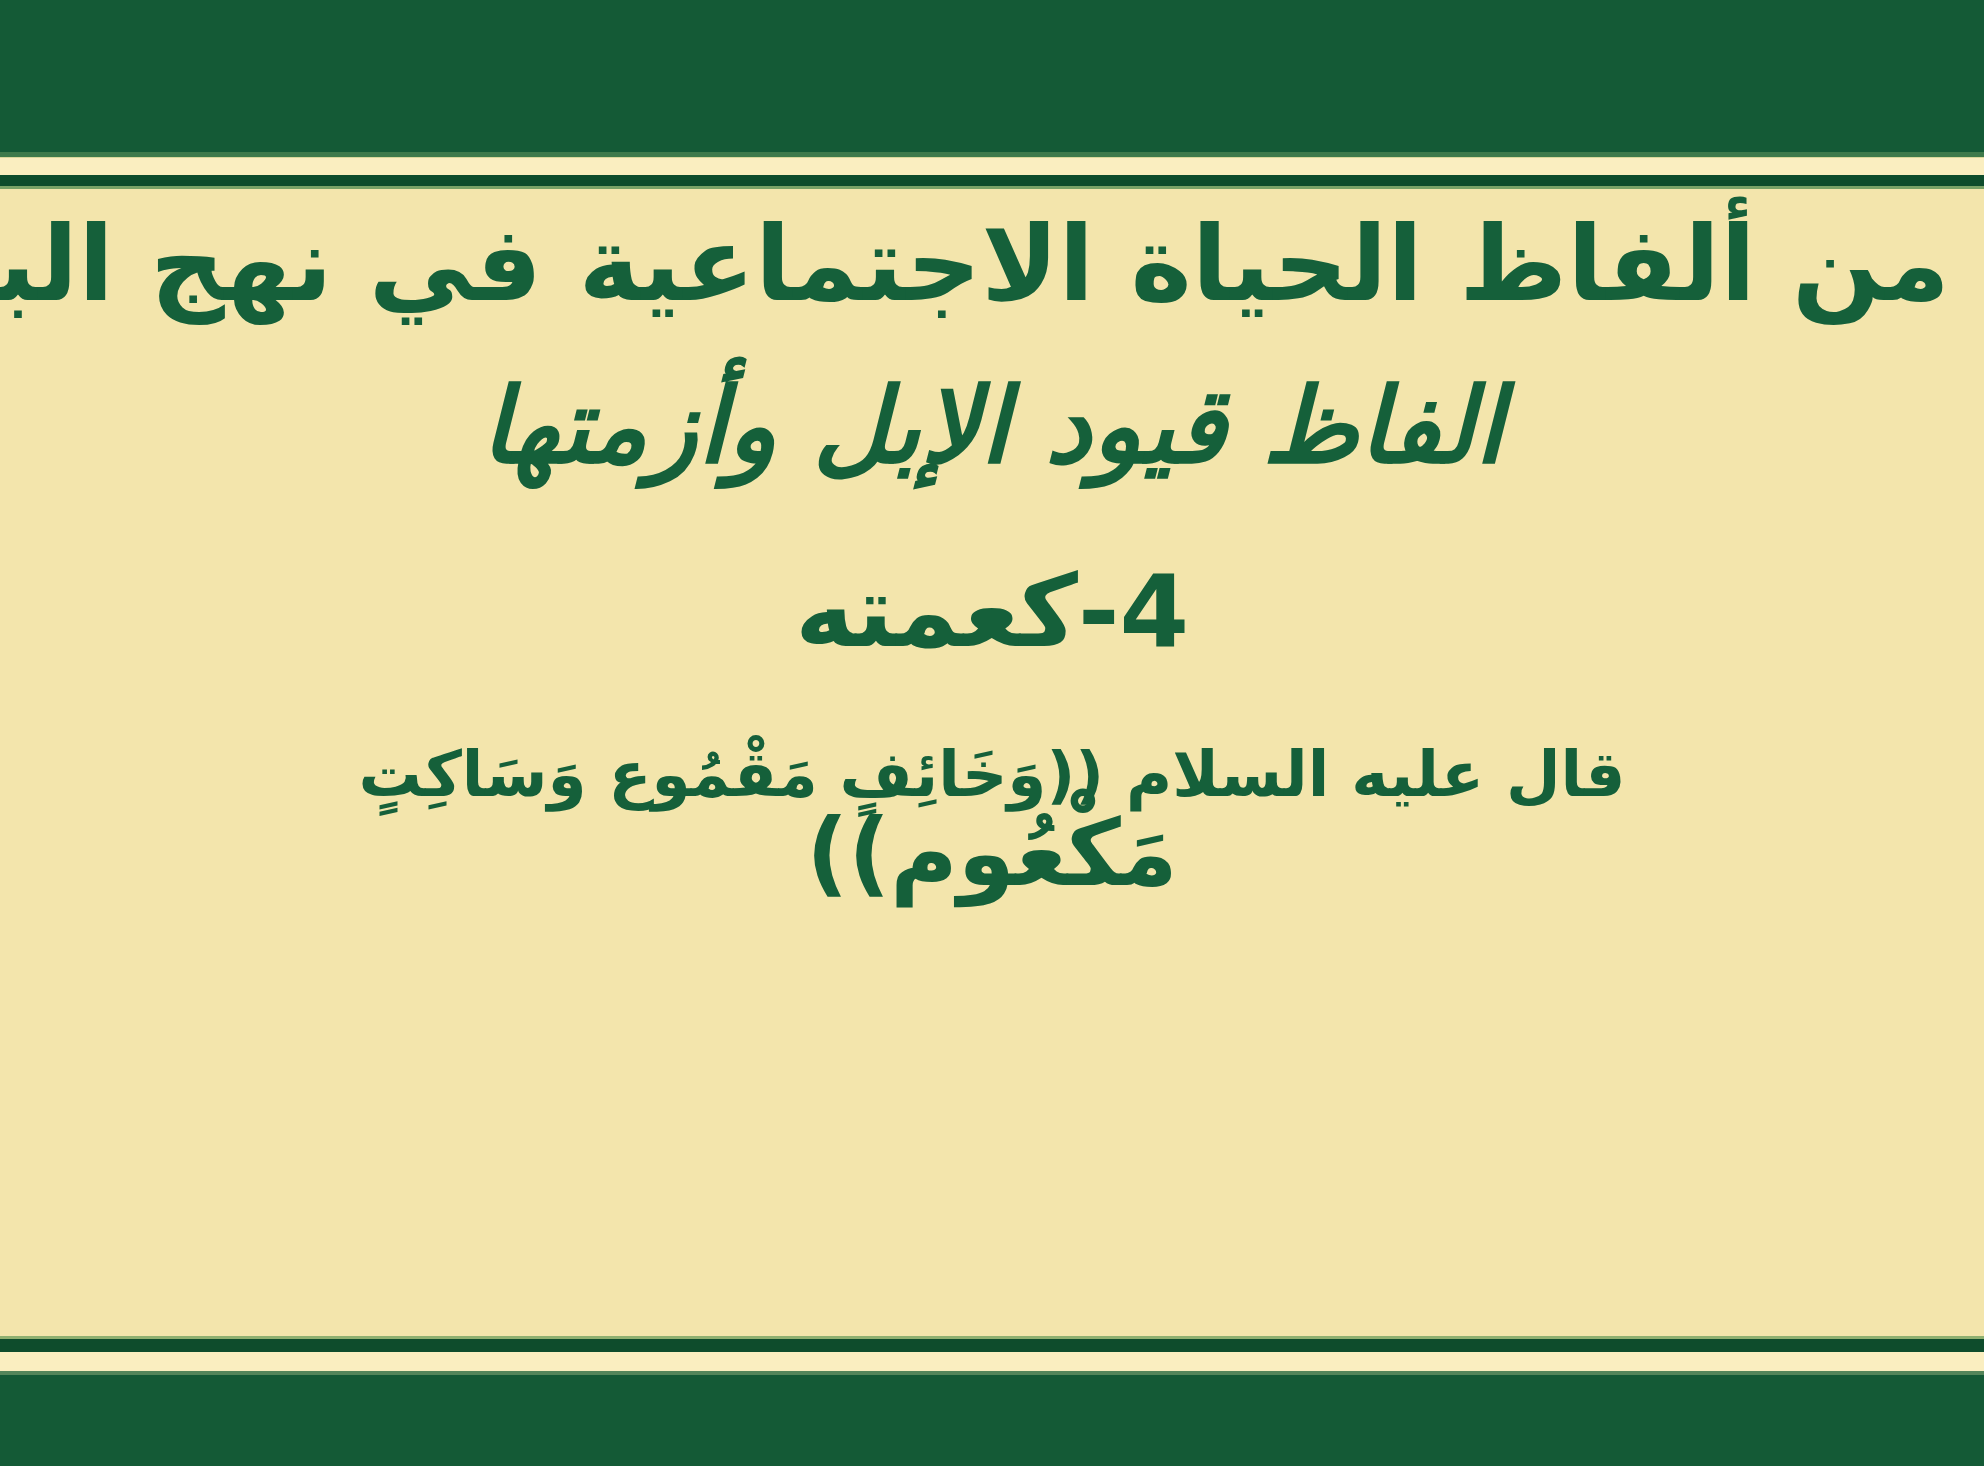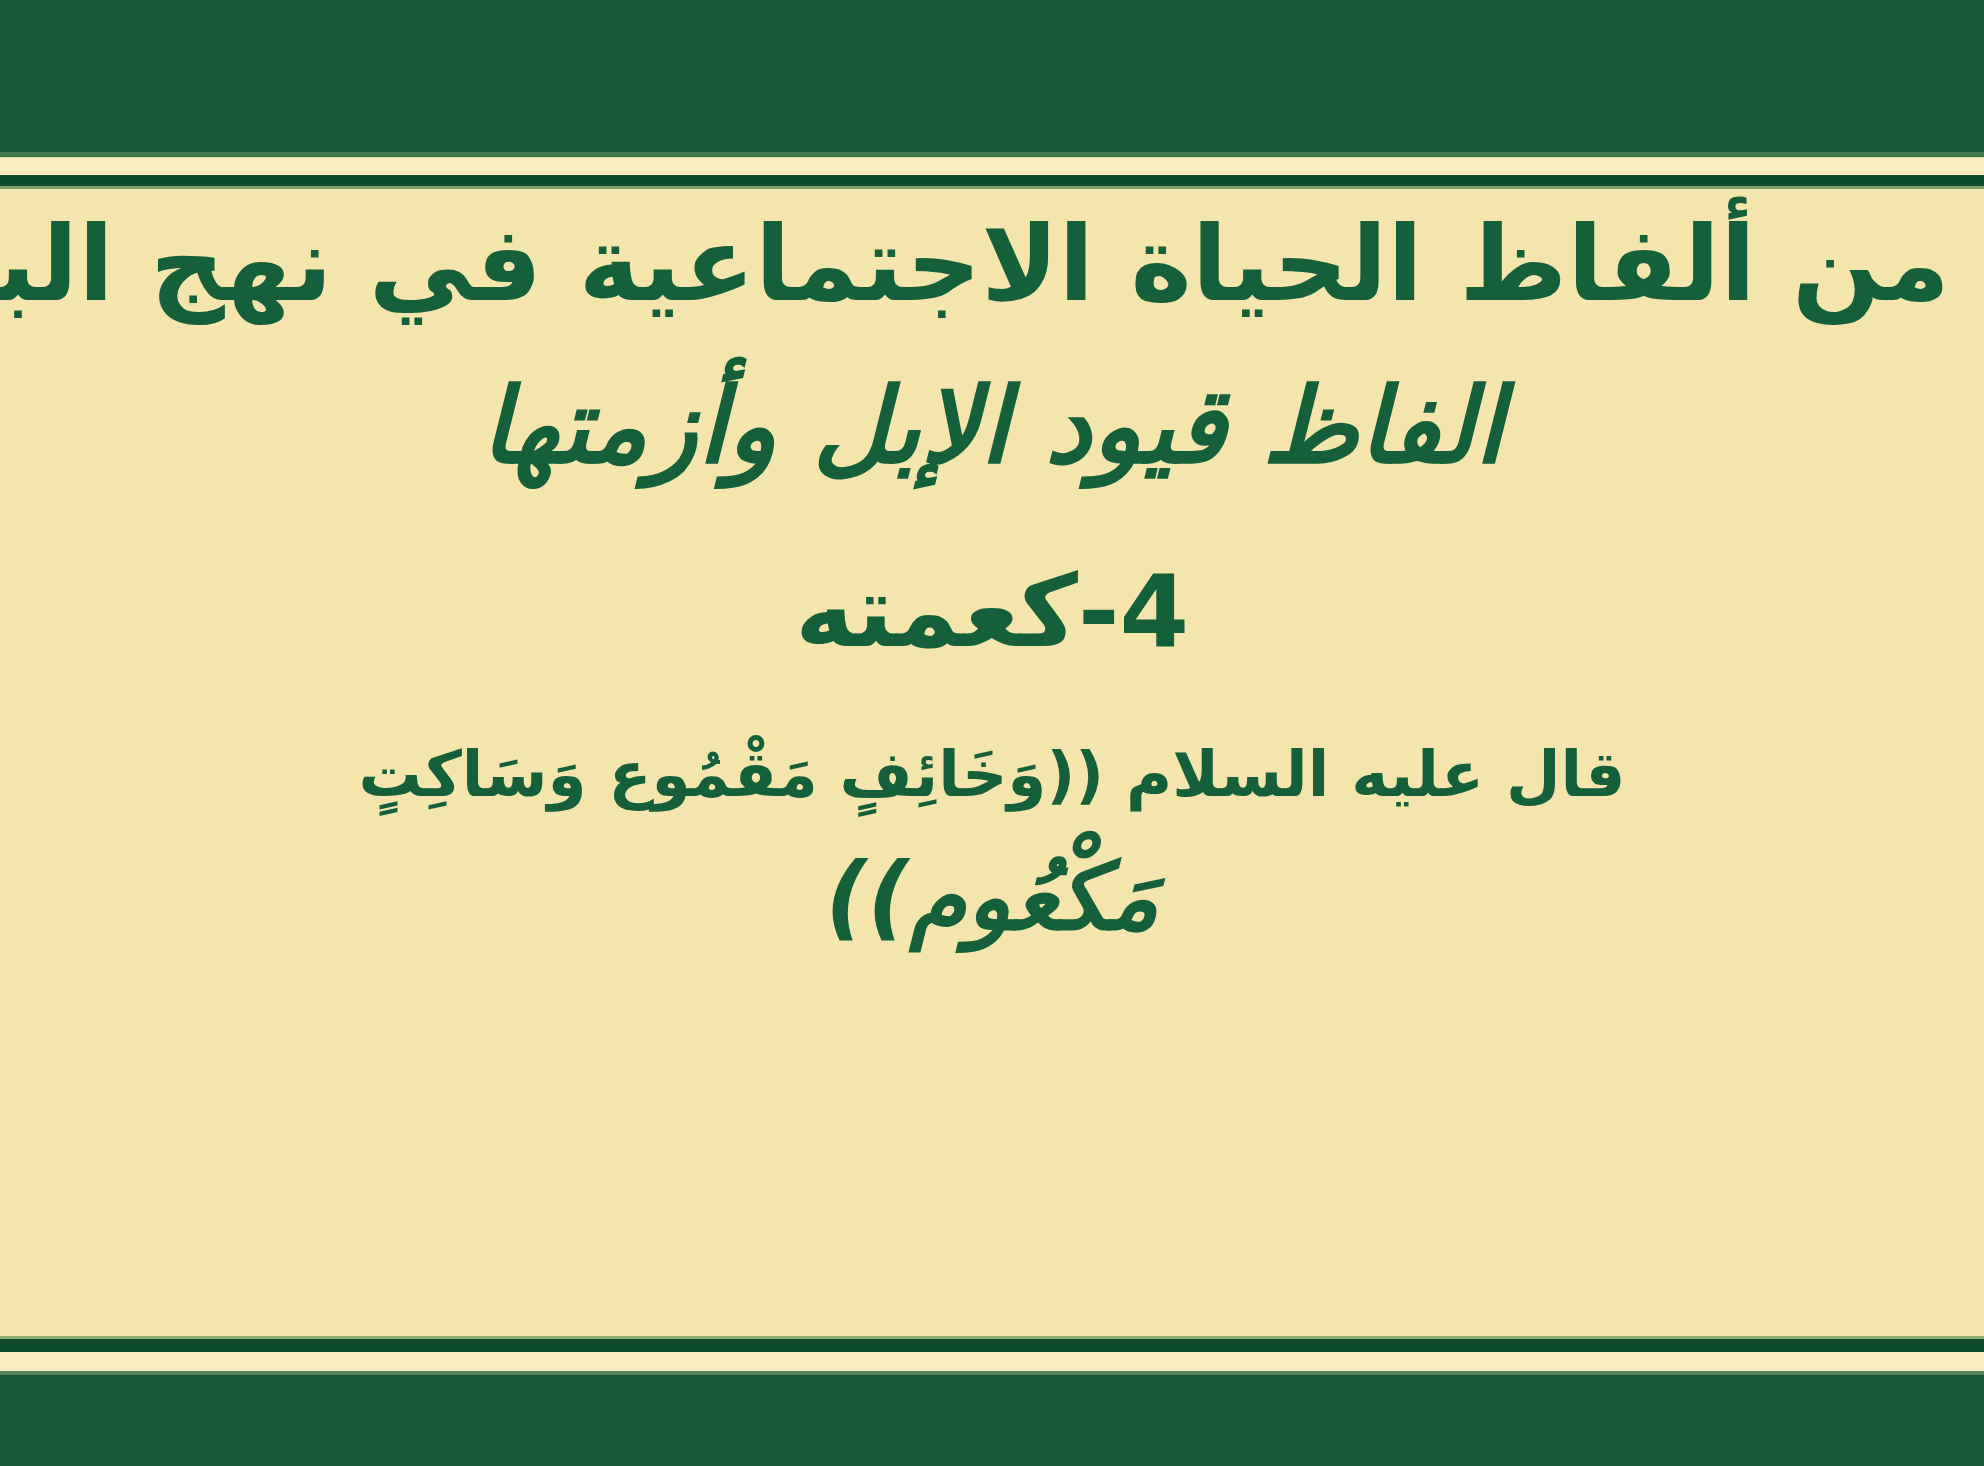--- a/index.html
+++ b/index.html
@@ -146,22 +146,20 @@
     margin-top: 82px;
     direction: rtl;
   }
   .line-quote-1 {
     font-size: 63px;
     margin-top: 80px;
     text-align: center;
   }
   .line-quote-2 {
     font-size: 92px;
-    margin-top: 44px;
-    font-style: italic;
   }
 </style>
 </head>
 <body>
 
 <div class="slide">
 
   <div class="band-top"></div>
   <div class="band-top-edge"></div>
   <div class="stripe-top-cream"></div>

